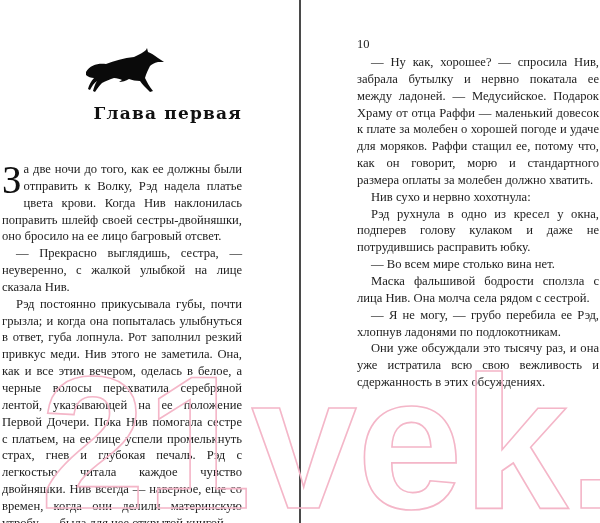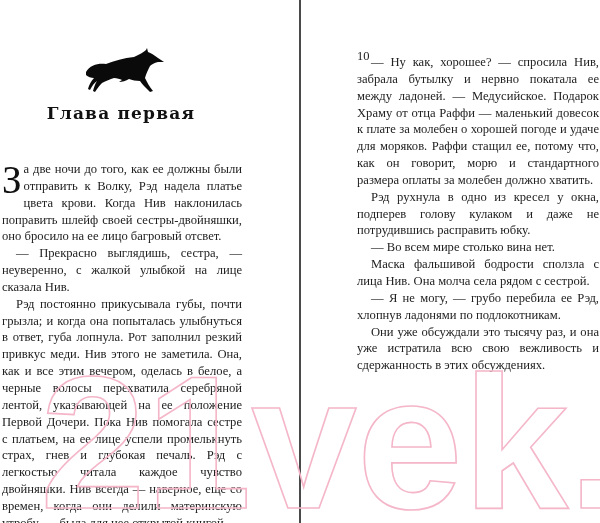--- a/index.html
+++ b/index.html
@@ -9,41 +9,41 @@
     font-family: "DejaVu Serif", "Liberation Serif", serif;
     color: #1e1e1e;
   }
   .page { position: absolute; top: 0; height: 523px; overflow: hidden; }
   .page-left { left: 0; width: 300px; }
   .page-right { left: 301px; width: 299px; }
   .divider { position: absolute; left: 299px; top: 0; width: 2px; height: 523px; background: #4a4a4a; }
 
   .wolf { position: absolute; left: 84px; top: 48px; width: 82px; height: 46px; }
   .chapter-title {
-    position: absolute; left: 0; width: 242px; top: 103px; text-align: center;
+    position: absolute; left: 0; width: 242px; top: 103px; text-align: right;
     font-family: "DejaVu Serif", serif; font-weight: bold; font-size: 17px; letter-spacing: 1.2px;
     color: #111;
   }
 
   .text {
     position: absolute; font-family: "Liberation Serif", serif;
     font-size: 12.6px; line-height: 16.85px; text-align: justify;
     color: #222;
   }
   .text-left { left: 2px; width: 240px; top: 161px; }
   .text-right { left: 56px; width: 242px; top: 54px; }
   .text p { margin: 0; text-indent: 14px; }
   .text p.noindent { text-indent: 0; }
   .dropcap {
     float: left; font-size: 39px; line-height: 31px; margin: 3px 2px 0 0;
     font-family: "Liberation Serif", serif; color: #111;
   }
 
   .running-head { position: absolute; top: 37px; left: 56px; width: 242px; height: 16px; }
-  .page-number { position: absolute; left: 0; top: 12px; font-family: "Liberation Serif", serif; font-size: 12.5px; color: #222; }
+  .page-number { position: absolute; left: 0; top: 0; font-family: "Liberation Serif", serif; font-size: 12.5px; color: #222; }
   .author-name { position: absolute; left: 0; width: 242px; top: 1px; text-align: center; font-family: "Liberation Serif", serif; font-style: italic; font-size: 11px; color: #333; }
 
   .watermark {
     position: absolute; left: 40px; top: 358px; width: 560px; height: 165px; pointer-events: none;
   }
 </style>
 </head>
 <body>
 
 <div class="page page-left">
@@ -61,20 +61,21 @@
 </div>
 
 <div class="divider"></div>
 
 <div class="page page-right">
   <div class="running-head">
     <span class="page-number">10</span>
   </div>
   <div class="text text-right">
     <p>— Ну как, хорошее? — спросила Нив, забрала бутылку и нервно покатала ее между ладоней. — Медусийское. Подарок Храму от отца Раффи — маленький довесок к плате за молебен о хорошей погоде и удаче для моряков. Раффи стащил ее, потому что, как он говорит, морю и стандартного размера оплаты за молебен должно хватить.</p>
+    <p>Нив сухо и нервно хохотнула:</p>
     <p>Рэд рухнула в одно из кресел у окна, подперев голову кулаком и даже не потрудившись расправить юбку.</p>
     <p>— Во всем мире столько вина нет.</p>
     <p>Маска фальшивой бодрости сползла с лица Нив. Она молча села рядом с сестрой.</p>
     <p>— Я не могу, — грубо перебила ее Рэд, хлопнув ладонями по подлокотникам.</p>
     <p>Они уже обсуждали это тысячу раз, и она уже истратила всю свою вежливость и сдержанность в этих обсуждениях.</p>
 
   </div>
 </div>
 
 <svg class="watermark" viewBox="0 0 560 165">

